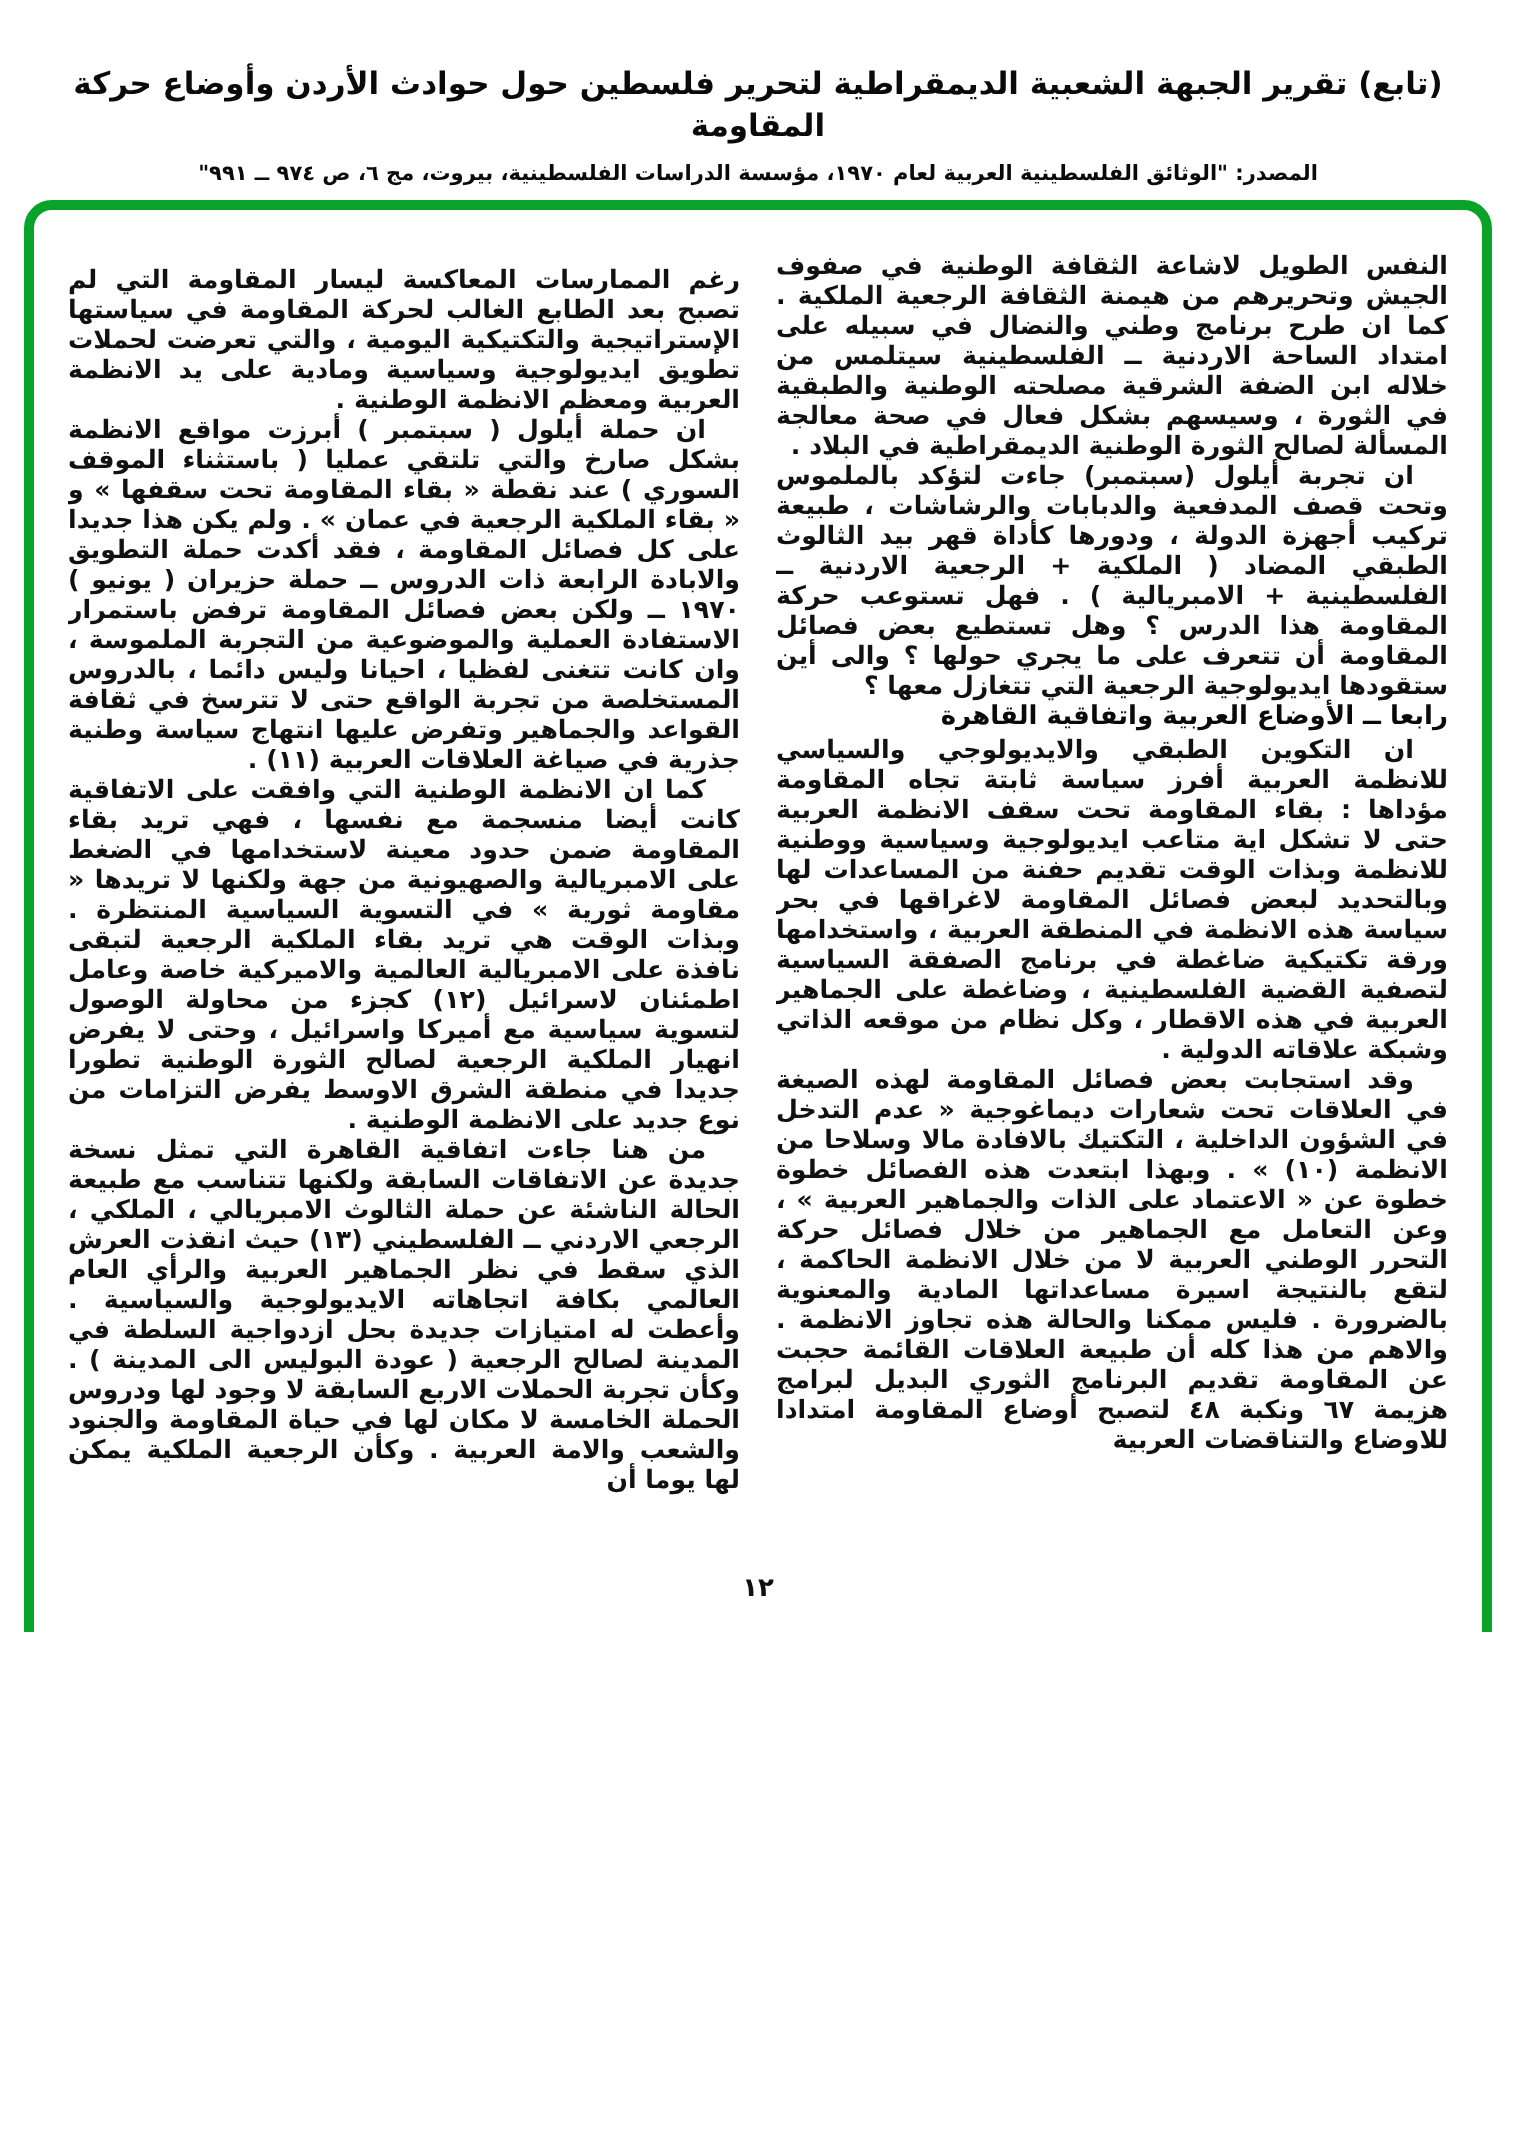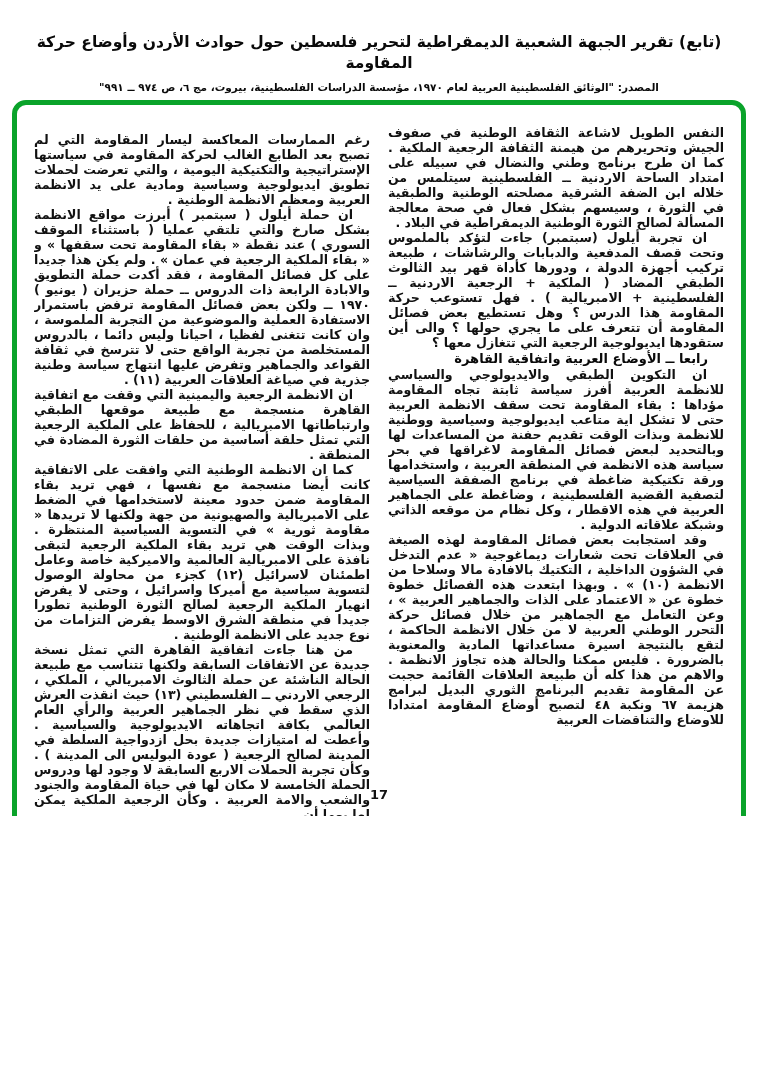--- a/index.html
+++ b/index.html
@@ -60,21 +60,21 @@
     line-height: 15px;
     color: #111111;
     overflow: hidden;
   }
   .col-left { padding-top: 7px; }
   .col p { text-indent: 17px; margin: 0; }
   .col p.cont { text-indent: 0; }
   .section-heading {
     font-size: 13px;
     font-weight: bold;
-    margin: 1px 16px;
+    margin: 1px 0;
     color: #0a0a0a;
   }
   .page-number {
     position: absolute;
     bottom: 14px;
     left: 0;
     right: 0;
     text-align: center;
     font-size: 13px;
     font-weight: bold;
@@ -98,23 +98,22 @@
         <p class="cont">النفس الطويل لاشاعة الثقافة الوطنية في صفوف الجيش وتحريرهم من هيمنة الثقافة الرجعية الملكية . كما ان طرح برنامج وطني والنضال في سبيله على امتداد الساحة الاردنية ــ الفلسطينية سيتلمس من خلاله ابن الضفة الشرقية مصلحته الوطنية والطبقية في الثورة ، وسيسهم بشكل فعال في صحة معالجة المسألة لصالح الثورة الوطنية الديمقراطية في البلاد .</p>
         <p>ان تجربة أيلول (سبتمبر) جاءت لتؤكد بالملموس وتحت قصف المدفعية والدبابات والرشاشات ، طبيعة تركيب أجهزة الدولة ، ودورها كأداة قهر بيد الثالوث الطبقي المضاد ( الملكية + الرجعية الاردنية ــ الفلسطينية + الامبريالية ) . فهل تستوعب حركة المقاومة هذا الدرس ؟ وهل تستطيع بعض فصائل المقاومة أن تتعرف على ما يجري حولها ؟ والى أين ستقودها ايديولوجية الرجعية التي تتغازل معها ؟</p>
         <div class="section-heading">رابعا ــ الأوضاع العربية واتفاقية القاهرة</div>
         <p>ان التكوين الطبقي والايديولوجي والسياسي للانظمة العربية أفرز سياسة ثابتة تجاه المقاومة مؤداها : بقاء المقاومة تحت سقف الانظمة العربية حتى لا تشكل اية متاعب ايديولوجية وسياسية ووطنية للانظمة وبذات الوقت تقديم حفنة من المساعدات لها وبالتحديد لبعض فصائل المقاومة لاغراقها في بحر سياسة هذه الانظمة في المنطقة العربية ، واستخدامها ورقة تكتيكية ضاغطة في برنامج الصفقة السياسية لتصفية القضية الفلسطينية ، وضاغطة على الجماهير العربية في هذه الاقطار ، وكل نظام من موقعه الذاتي وشبكة علاقاته الدولية .</p>
         <p>وقد استجابت بعض فصائل المقاومة لهذه الصيغة في العلاقات تحت شعارات ديماغوجية « عدم التدخل في الشؤون الداخلية ، التكتيك بالافادة مالا وسلاحا من الانظمة (١٠) » . وبهذا ابتعدت هذه الفصائل خطوة خطوة عن « الاعتماد على الذات والجماهير العربية » ، وعن التعامل مع الجماهير من خلال فصائل حركة التحرر الوطني العربية لا من خلال الانظمة الحاكمة ، لتقع بالنتيجة اسيرة مساعداتها المادية والمعنوية بالضرورة . فليس ممكنا والحالة هذه تجاوز الانظمة . والاهم من هذا كله أن طبيعة العلاقات القائمة حجبت عن المقاومة تقديم البرنامج الثوري البديل لبرامج هزيمة ٦٧ ونكبة ٤٨ لتصبح أوضاع المقاومة امتدادا للاوضاع والتناقضات العربية</p>
       </div>
 
       <div class="col col-left">
         <p class="cont">رغم الممارسات المعاكسة ليسار المقاومة التي لم تصبح بعد الطابع الغالب لحركة المقاومة في سياستها الإستراتيجية والتكتيكية اليومية ، والتي تعرضت لحملات تطويق ايديولوجية وسياسية ومادية على يد الانظمة العربية ومعظم الانظمة الوطنية .</p>
         <p>ان حملة أيلول ( سبتمبر ) أبرزت مواقع الانظمة بشكل صارخ والتي تلتقي عمليا ( باستثناء الموقف السوري ) عند نقطة « بقاء المقاومة تحت سقفها » و « بقاء الملكية الرجعية في عمان » . ولم يكن هذا جديدا على كل فصائل المقاومة ، فقد أكدت حملة التطويق والابادة الرابعة ذات الدروس ــ حملة حزيران ( يونيو ) ١٩٧٠ ــ ولكن بعض فصائل المقاومة ترفض باستمرار الاستفادة العملية والموضوعية من التجربة الملموسة ، وان كانت تتغنى لفظيا ، احيانا وليس دائما ، بالدروس المستخلصة من تجربة الواقع حتى لا تترسخ في ثقافة القواعد والجماهير وتفرض عليها انتهاج سياسة وطنية جذرية في صياغة العلاقات العربية (١١) .</p>
-        <p>ان الانظمة الرجعية واليمينية التي وقفت مع اتفاقية القاهرة منسجمة مع طبيعة موقعها الطبقي وارتباطاتها الامبريالية ، للحفاظ على الملكية الرجعية التي تمثل حلقة أساسية من حلقات الثورة المضادة في المنطقة .</p>
         <p>كما ان الانظمة الوطنية التي وافقت على الاتفاقية كانت أيضا منسجمة مع نفسها ، فهي تريد بقاء المقاومة ضمن حدود معينة لاستخدامها في الضغط على الامبريالية والصهيونية من جهة ولكنها لا تريدها « مقاومة ثورية » في التسوية السياسية المنتظرة . وبذات الوقت هي تريد بقاء الملكية الرجعية لتبقى نافذة على الامبريالية العالمية والاميركية خاصة وعامل اطمئنان لاسرائيل (١٢) كجزء من محاولة الوصول لتسوية سياسية مع أميركا واسرائيل ، وحتى لا يفرض انهيار الملكية الرجعية لصالح الثورة الوطنية تطورا جديدا في منطقة الشرق الاوسط يفرض التزامات من نوع جديد على الانظمة الوطنية .</p>
         <p>من هنا جاءت اتفاقية القاهرة التي تمثل نسخة جديدة عن الاتفاقات السابقة ولكنها تتناسب مع طبيعة الحالة الناشئة عن حملة الثالوث الامبريالي ، الملكي ، الرجعي الاردني ــ الفلسطيني (١٣) حيث انقذت العرش الذي سقط في نظر الجماهير العربية والرأي العام العالمي بكافة اتجاهاته الايديولوجية والسياسية . وأعطت له امتيازات جديدة بحل ازدواجية السلطة في المدينة لصالح الرجعية ( عودة البوليس الى المدينة ) . وكأن تجربة الحملات الاربع السابقة لا وجود لها ودروس الحملة الخامسة لا مكان لها في حياة المقاومة والجنود والشعب والامة العربية . وكأن الرجعية الملكية يمكن لها يوما أن</p>
       </div>
 
     </div>
   </div>
 
-  <div class="page-number">17</div>
+  <div class="page-number">١٢</div>
 
 </div>
 
 </body></html>

